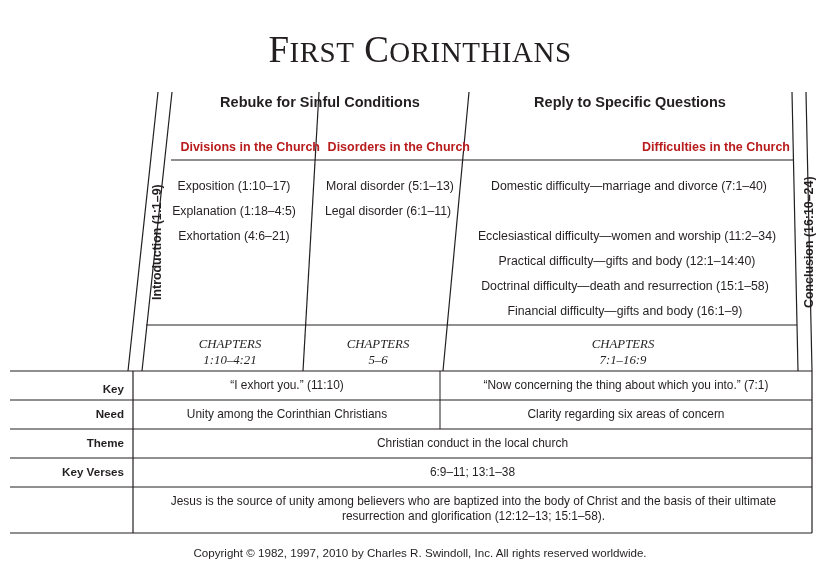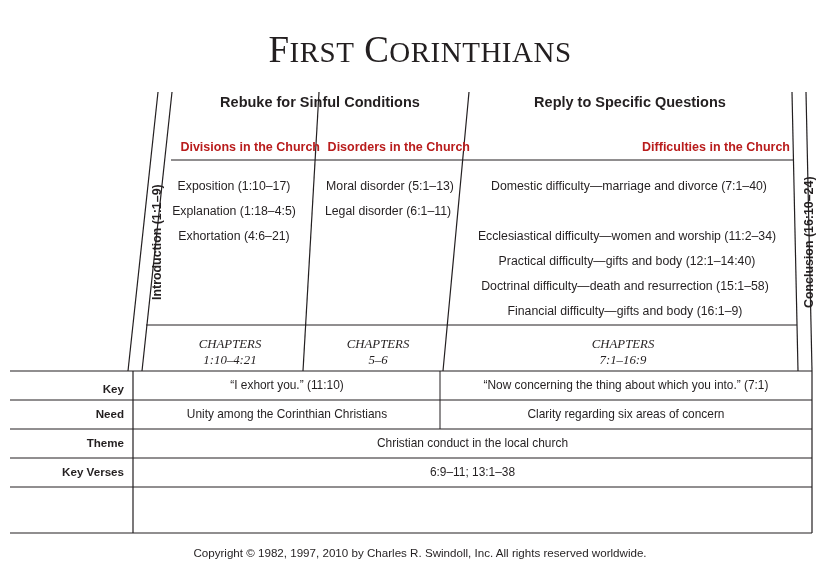--- a/index.html
+++ b/index.html
@@ -213,16 +213,17 @@
   <div class="row-label" style="left:14px; top:407px; width:110px;">Need</div>
   <div class="row-cell" style="left:136px; top:407px; width:302px;">Unity among the Corinthian Christians</div>
   <div class="row-cell" style="left:443px; top:407px; width:366px;">Clarity regarding six areas of concern</div>
 
   <div class="row-label" style="left:14px; top:436px; width:110px;">Theme</div>
   <div class="row-cell" style="left:136px; top:436px; width:673px;">Christian conduct in the local church</div>
 
   <div class="row-label" style="left:14px; top:465px; width:110px;">Key Verses</div>
   <div class="row-cell" style="left:136px; top:465px; width:673px;">6:9–11; 13:1–38</div>
 
+  <div class="row-cell" style="left:146px; top:494px; width:655px; white-space:normal;">Jesus is the source of unity among believers who are baptized into the body of Christ and the basis of their ultimate resurrection and glorification (12:12–13; 15:1–58).</div>
 
   <div class="copyright">Copyright © 1982, 1997, 2010 by Charles R. Swindoll, Inc. All rights reserved worldwide.</div>
 
 </div>
 
 </body></html>

